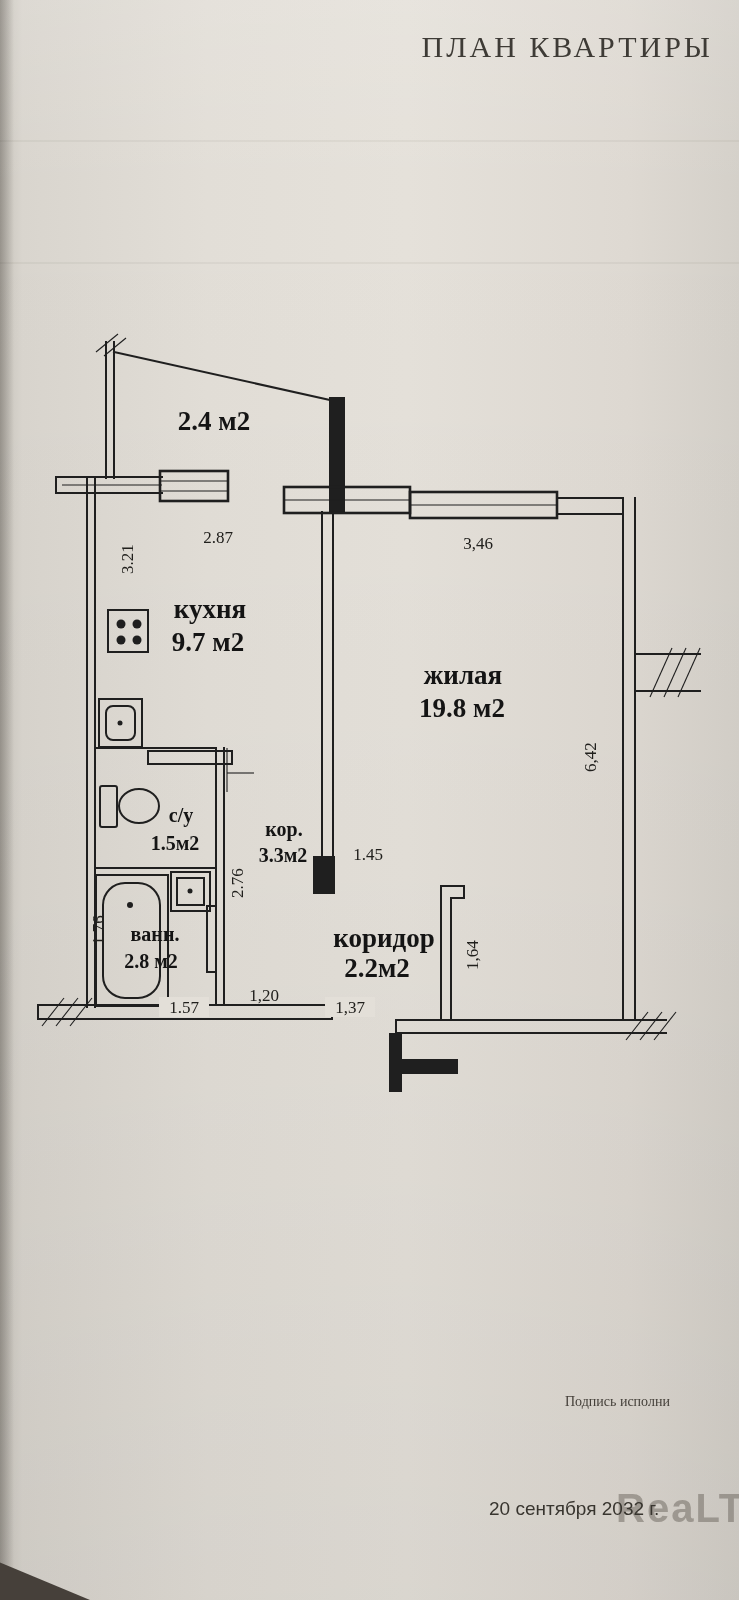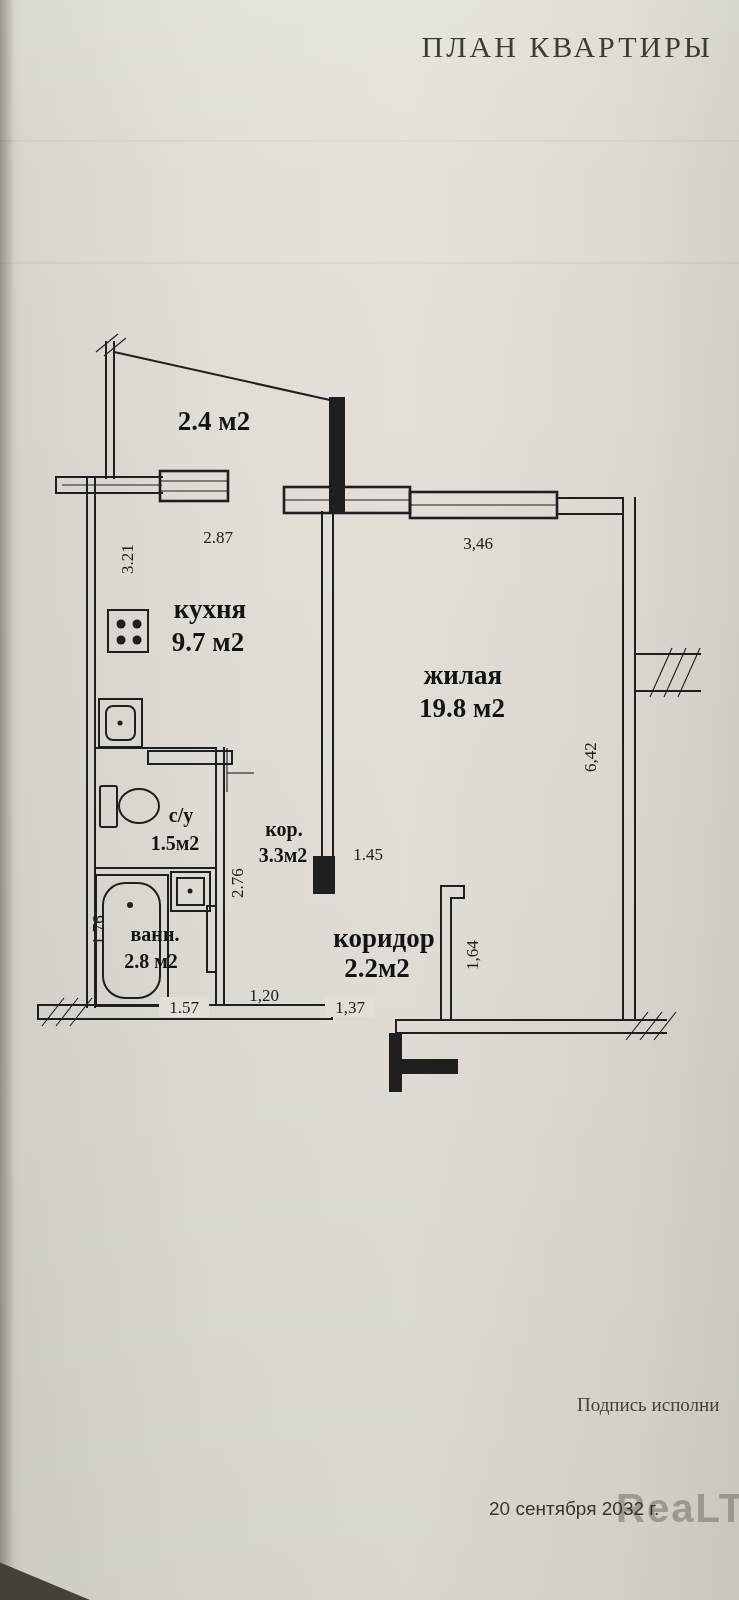--- a/index.html
+++ b/index.html
@@ -11,21 +11,21 @@
   .shade{position:absolute;left:0;top:0;width:739px;height:1600px;pointer-events:none;
     background:linear-gradient(180deg,rgba(255,255,255,.10) 0%,rgba(0,0,0,0) 12%,rgba(0,0,0,.02) 55%,rgba(0,0,0,.05) 100%);}
   .crease{position:absolute;left:0;width:739px;height:2px;background:rgba(60,55,48,.05);}
   .crease.c1{top:140px;} .crease.c2{top:262px;}
   .edge-left{position:absolute;left:0;top:0;width:14px;height:1600px;
     background:linear-gradient(90deg,rgba(40,35,30,.30),rgba(40,35,30,0));}
   .corner-dark{position:absolute;left:0;top:1552px;width:90px;height:48px;
     background:#46403a;clip-path:polygon(0 22%,100% 100%,0 100%);}
   .plan-title{position:absolute;top:30px;right:26px;font-size:30px;letter-spacing:3px;
     color:#3e3b36;white-space:nowrap;}
-  .signature{position:absolute;top:1394px;left:577px;font-size:19px;color:#45403a;white-space:nowrap;}
+  .signature{position:absolute;top:1394px;left:565px;font-size:14px;color:#45403a;white-space:nowrap;}
   .photo-date{position:absolute;top:1498px;left:489px;font-size:19px;color:#38352f;
     font-family:"Liberation Sans", sans-serif;white-space:nowrap;}
   .watermark{position:absolute;top:1486px;left:616px;font-size:40px;font-weight:bold;
     color:rgba(105,100,92,.50);font-family:"Liberation Sans", sans-serif;letter-spacing:2px;white-space:nowrap;}
   svg{position:absolute;left:0;top:0;}
   .w2{stroke:#1f1f1f;stroke-width:2;fill:none;stroke-linecap:square;}
   .w3{stroke:#1f1f1f;stroke-width:2.6;fill:none;stroke-linecap:square;}
   .w1{stroke:#1f1f1f;stroke-width:1.1;fill:none;}
   .solid{fill:#1f1f1f;stroke:none;}
   .paperfill{fill:#e3dfd8;stroke:none;}

